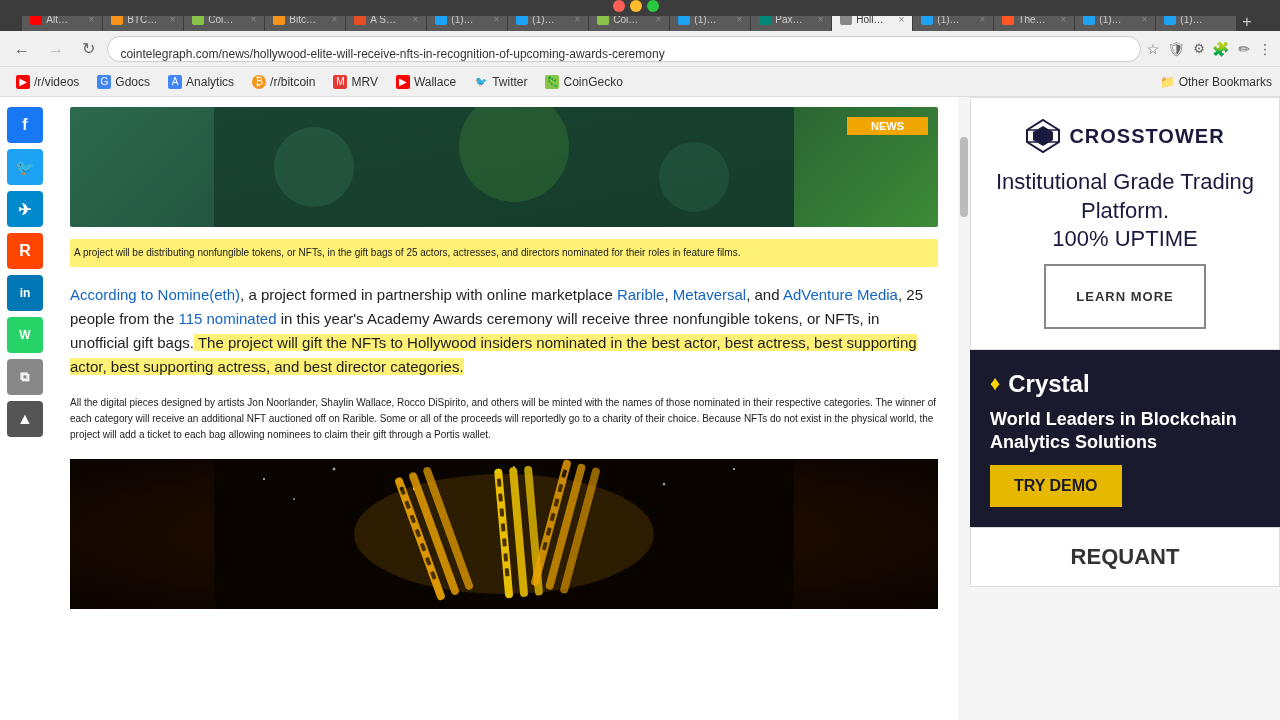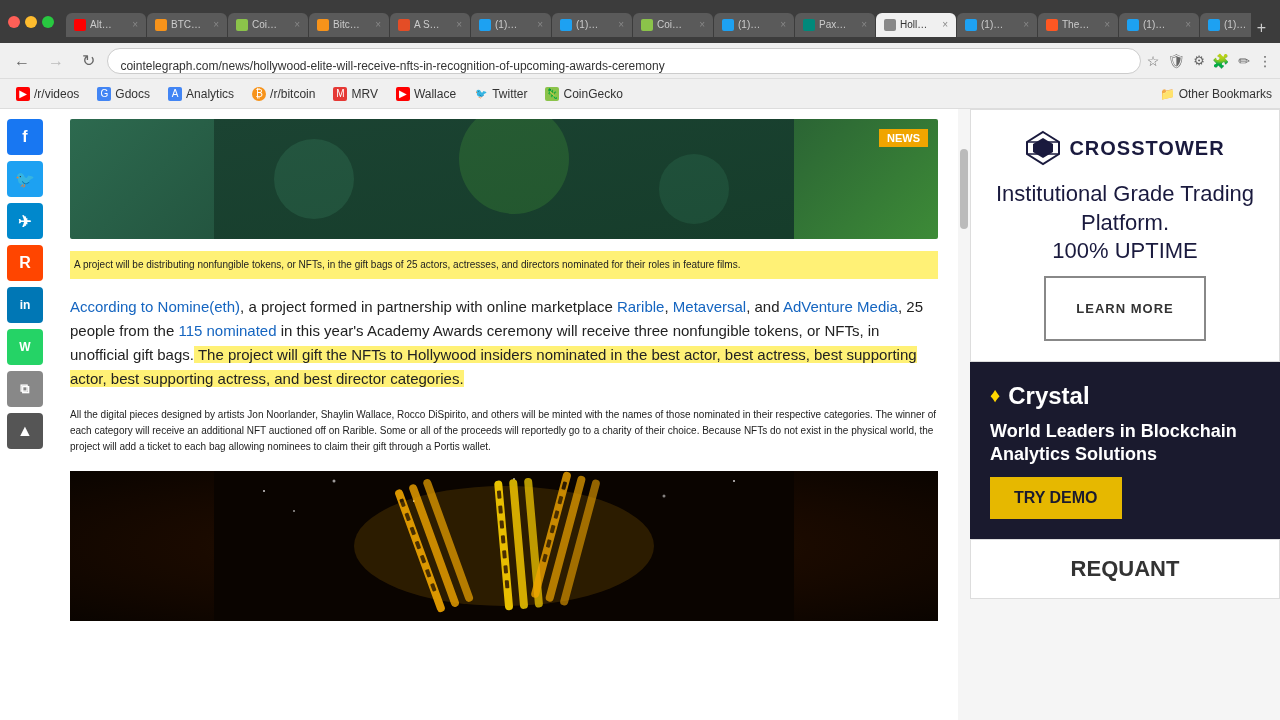--- a/index.html
+++ b/index.html
@@ -1,19 +1,19 @@
 <!DOCTYPE html>
 <html><head>
   <meta charset="utf-8">
   <style>
     * { margin: 0; padding: 0; box-sizing: border-box; }
     body { font-family: Arial, sans-serif; font-size: 14px; background: #fff; width: 1280px; height: 720px; overflow: hidden; }
 
     
-    .browser-chrome { background: #3c3c3c; height: 43px; display: flex; align-items: center; padding: 0 8px; gap: 4px; }
+    .browser-chrome { background: #3c3c3c; height: 31px; display: flex; align-items: center; padding: 0 8px; gap: 4px; flex-direction: column; }
     .traffic-lights { display: flex; gap: 5px; align-items: center; margin-right: 8px; }
     .tl { width: 12px; height: 12px; border-radius: 50%; }
     .tl-red { background: #ff5f57; }
     .tl-yellow { background: #febc2e; }
     .tl-green { background: #28c840; }
     .tab-bar { display: flex; align-items: flex-end; height: 30px; overflow: hidden; flex: 1; }
     .tab { background: #5a5a5a; color: #ccc; font-size: 11px; padding: 0 8px; height: 24px; display: flex; align-items: center; gap: 4px; border-radius: 6px 6px 0 0; min-width: 80px; max-width: 110px; cursor: pointer; position: relative; }
     .tab.active { background: #f0f0f0; color: #333; }
     .tab-favicon { width: 12px; height: 12px; border-radius: 2px; flex-shrink: 0; }
     .tab-title { overflow: hidden; text-overflow: ellipsis; white-space: nowrap; font-size: 10px; flex: 1; }
@@ -59,21 +59,21 @@
     .social-btn.whatsapp { background: #25d366; }
     .social-btn.copy { background: #888; }
     .social-btn.up { background: #555; }
     .social-icon { color: white; font-size: 16px; font-weight: bold; }
 
     
     .article-content { flex: 1; padding: 10px 20px; overflow: hidden; }
 
     
     .article-top-image { width: 100%; height: 120px; background: linear-gradient(135deg, #2d6a4f, #1b4332, #3d8b37); border-radius: 2px; position: relative; margin-bottom: 0; overflow: hidden; display: flex; align-items: flex-end; }
-    .news-badge { position: absolute; top: 10px; right: 10px; background: #f0a500; color: white; font-size: 11px; font-weight: bold; padding: 3px 8px; }
+    .news-badge { position: absolute; top: 10px; right: 10px; background: #f0a500; color: white; font-size: 11px; font-weight: bold; padding: 3px 24px; }
 
     .article-body { padding: 12px 0; }
     .article-para { font-size: 10px; line-height: 1.6; color: #222; margin-bottom: 16px; }
     .article-para.first-para { background: #fff176; padding: 6px 4px; }
 
     
     .para-mixed { font-size: 15px; line-height: 1.6; color: #222; margin-bottom: 16px; }
     .link-blue { color: #1565c0; text-decoration: none; }
     .highlight-section { background: #fff176; }
 

